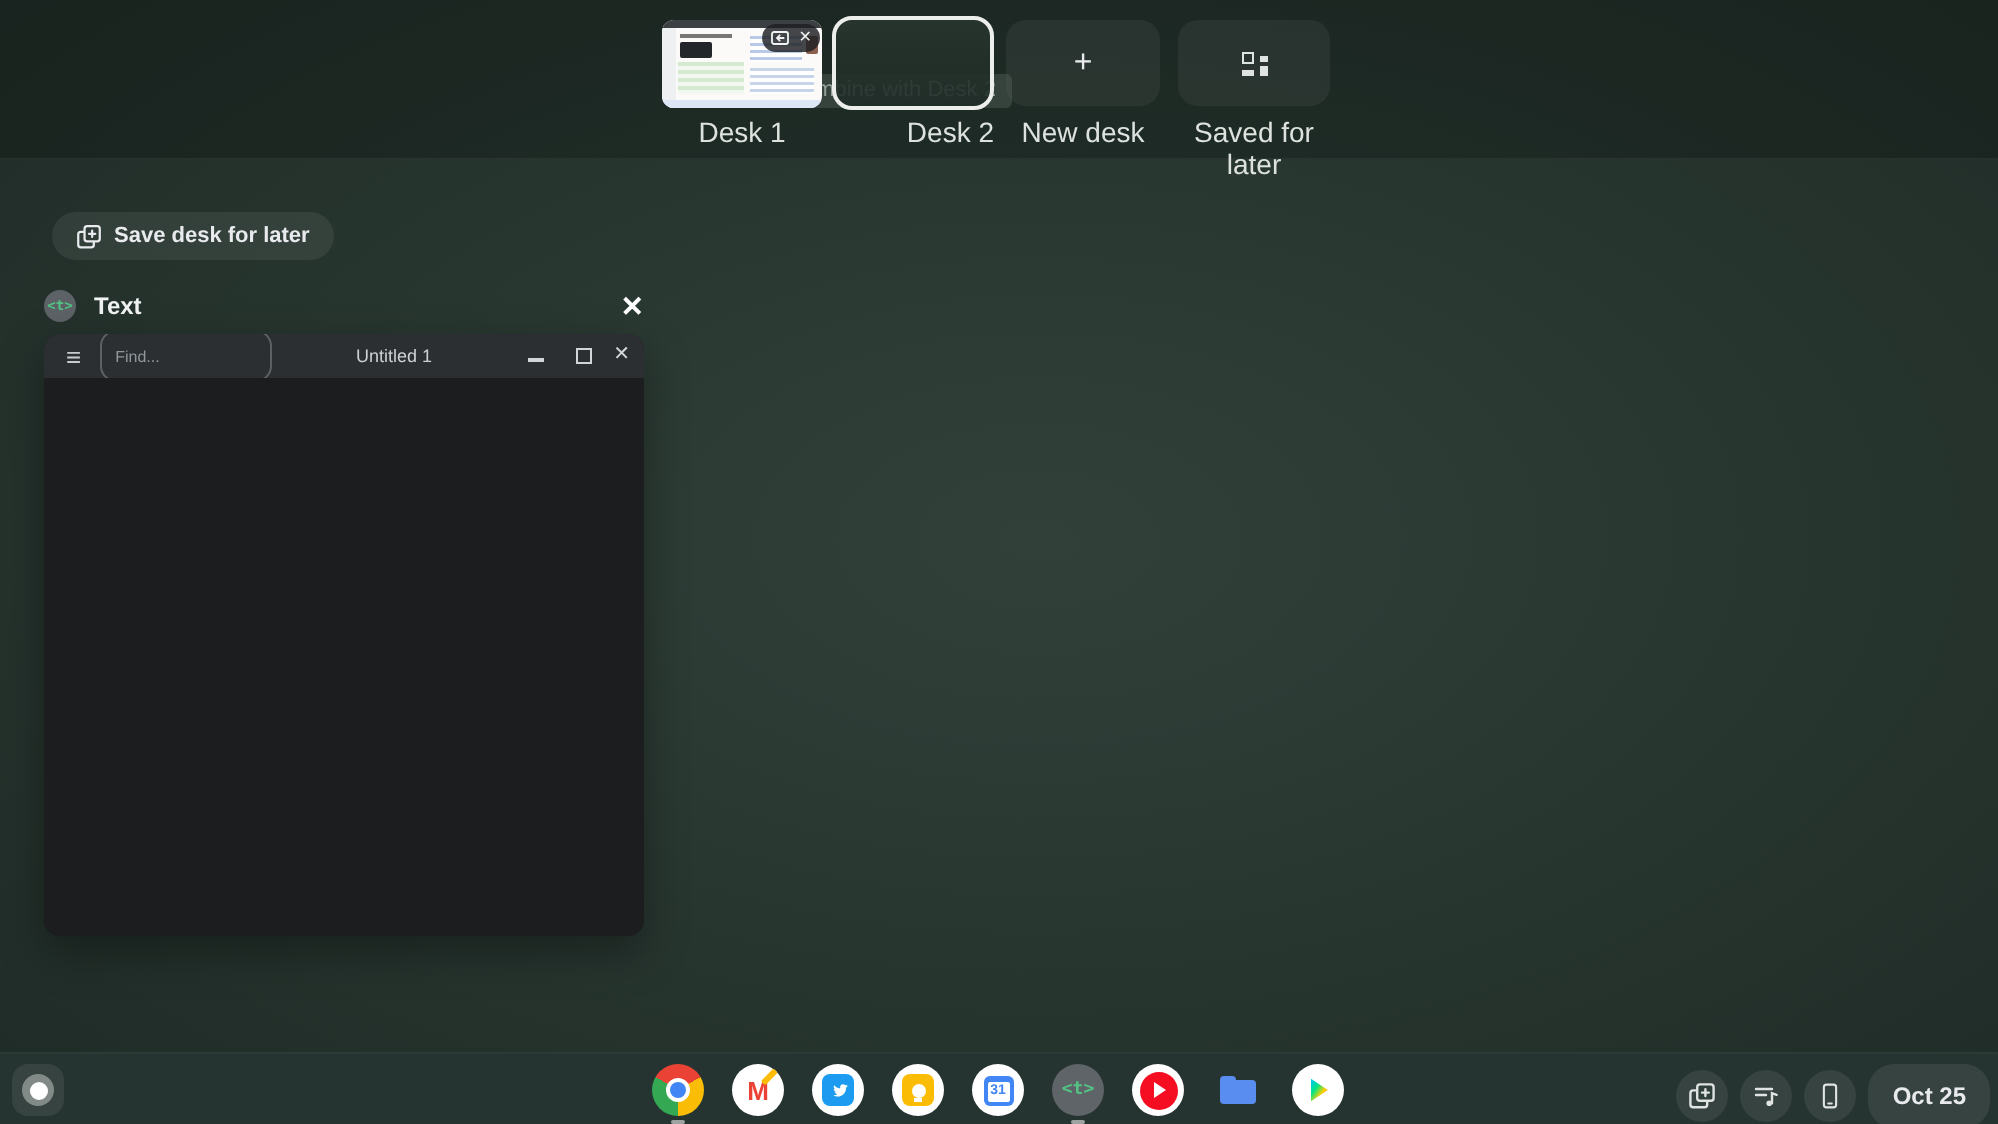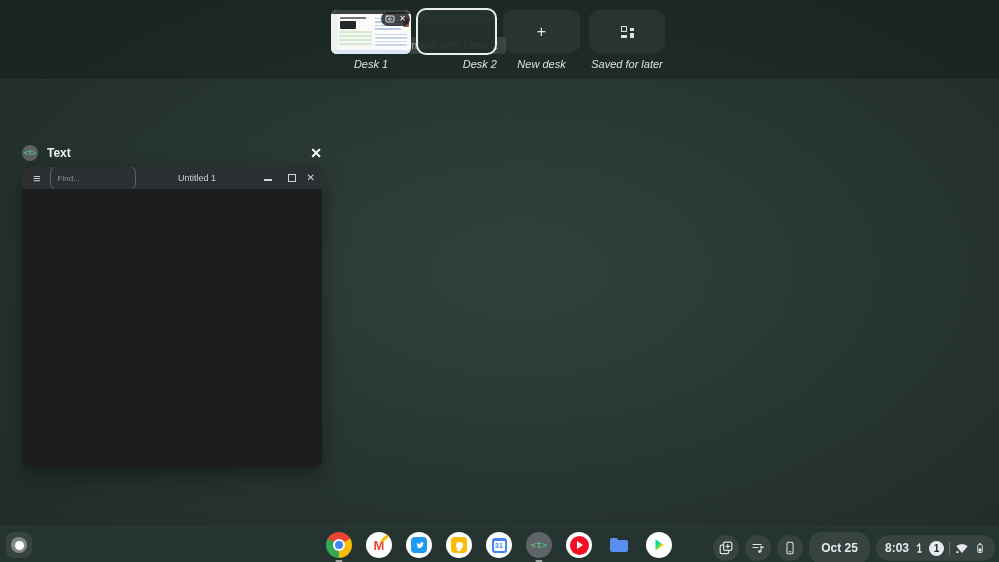--- a/index.html
+++ b/index.html
@@ -2,21 +2,21 @@
 <html><head>
 <meta charset="utf-8">
 <style>
   html,body{margin:0;padding:0;background:#101815;}
   *{box-sizing:border-box;font-family:"Liberation Sans", sans-serif;}
   .screen{position:relative;width:999px;height:562px;overflow:hidden;
     background:radial-gradient(ellipse at 52% 48%, #31413a 0%, #283630 50%, #1f2b26 100%);}
   
   .desks-strip{position:absolute;top:0;left:0;right:0;height:80px;
     background:rgba(10,17,14,.30);border-bottom:1px solid rgba(255,255,255,.05);}
-  .desk-label{position:absolute;top:58px;font-size:11px;color:#dde2df;text-align:center;font-style:italic;}
+  .desk-label{position:absolute;top:58px;font-size:14px;color:#dde2df;text-align:center;}
   .tooltip{position:absolute;left:386px;top:37px;height:17px;line-height:17px;padding:0 8px;
     border-radius:3px;background:rgba(84,97,90,.45);color:rgba(228,235,231,.55);font-size:11px;z-index:1;}
   .desk-thumb{position:absolute;z-index:2;cursor:pointer;}
   .desk1{left:331px;top:10px;width:80px;height:44px;border-radius:6px;overflow:hidden;background:#fbfaf8;}
   .d1-titlebar{position:absolute;top:0;left:0;right:0;height:4px;background:#3c4043;}
   .d1-side{position:absolute;left:0;top:4px;bottom:0;width:7px;background:#eef0f2;}
   .d1-head{position:absolute;left:9px;top:7px;width:26px;height:2px;background:#777;}
   .d1-img{position:absolute;left:9px;top:11px;width:16px;height:8px;background:#23272b;border-radius:1px;}
   .d1-green{position:absolute;left:8px;top:21px;width:33px;height:16px;
     background:repeating-linear-gradient(180deg,#d5e8d0 0 2px,#f3f7f1 2px 4px);}
@@ -149,20 +149,30 @@
           <span class="d"></span>
       </span>
     </button>
 
     <div class="desk-label" style="left:331px;width:80px;">Desk 1</div>
     <div class="desk-label" style="left:416px;width:81px;text-align:right;">Desk 2</div>
     <div class="desk-label" style="left:503px;width:77px;">New desk</div>
     <div class="desk-label" style="left:589px;width:76px;">Saved for later</div>
   </div>
 
+  <button class="save-desk">
+    <span>
+      <svg class="ic" width="13" height="13" viewBox="0 0 14 14" fill="none" stroke="#e8eaed" stroke-width="1.2" stroke-linecap="round">
+        <rect x="1.2" y="4.2" width="8.4" height="8.4" rx="1.4"></rect>
+        <rect x="4.6" y="1.2" width="8.2" height="8.2" rx="1.4" fill="#2f3b37"></rect>
+        <path d="M8.7 3.6 v3.4 M7 5.3 h3.4"></path>
+      </svg>
+    </span>
+    <span class="lbl">Save desk for later</span>
+  </button>
 
   <div class="win-header">
     <span class="app-badge">
       <i>&lt;t&gt;</i>
     </span>
     <span class="win-title">Text</span>
     <span class="win-close">✕</span>
   </div>
 
   <div class="window">
@@ -279,38 +289,15 @@
         <span>
           <svg class="ic" width="14" height="14" viewBox="0 0 16 16" fill="none" stroke="#dfe3e1" stroke-width="1.2" stroke-linecap="round">
             <rect x="4.5" y="1.5" width="7" height="13" rx="1.5"></rect>
             <path d="M7 12.3 h2"></path>
           </svg>
         </span>
       </button>
       <button class="pill date-pill">
         <span>Oct 25</span>
       </button>
-      <button class="pill status-pill">
-        <span>8:03</span>
-        <span>
-          <svg class="ic" width="10" height="12" viewBox="0 0 10 12" fill="none" stroke="#e8eaed" stroke-width="1.3" stroke-linecap="round">
-            <path d="M5.6 2 V10 M5.6 2 L3.4 4 M4 10 h3.2"></path>
-          </svg>
-        </span>
-        <span class="badge">1</span>
-        <span class="vdiv"></span>
-        <span>
-          <svg class="ic" width="14" height="12" viewBox="0 0 16 13">
-            <path fill="#e8eaed" d="M8 12.2 L1.6 4.6 C5.2 1.6 10.8 1.6 14.4 4.6 Z"></path>
-            <rect x="1.4" y="10.2" width="2.6" height="2" fill="#e8eaed"></rect>
-          </svg>
-        </span>
-        <span>
-          <svg class="ic" width="12" height="14" viewBox="0 0 16 16" fill="none">
-            <rect x="5" y="3.5" width="6" height="10.5" rx="1.2" stroke="#e8eaed" stroke-width="1.2"></rect>
-            <rect x="6.7" y="1.6" width="2.6" height="1.6" fill="#e8eaed"></rect>
-            <rect x="6.2" y="8.6" width="3.6" height="4.2" fill="#e8eaed"></rect>
-          </svg>
-        </span>
-      </button>
     </div>
   </div>
 </div>
 
 </body></html>

